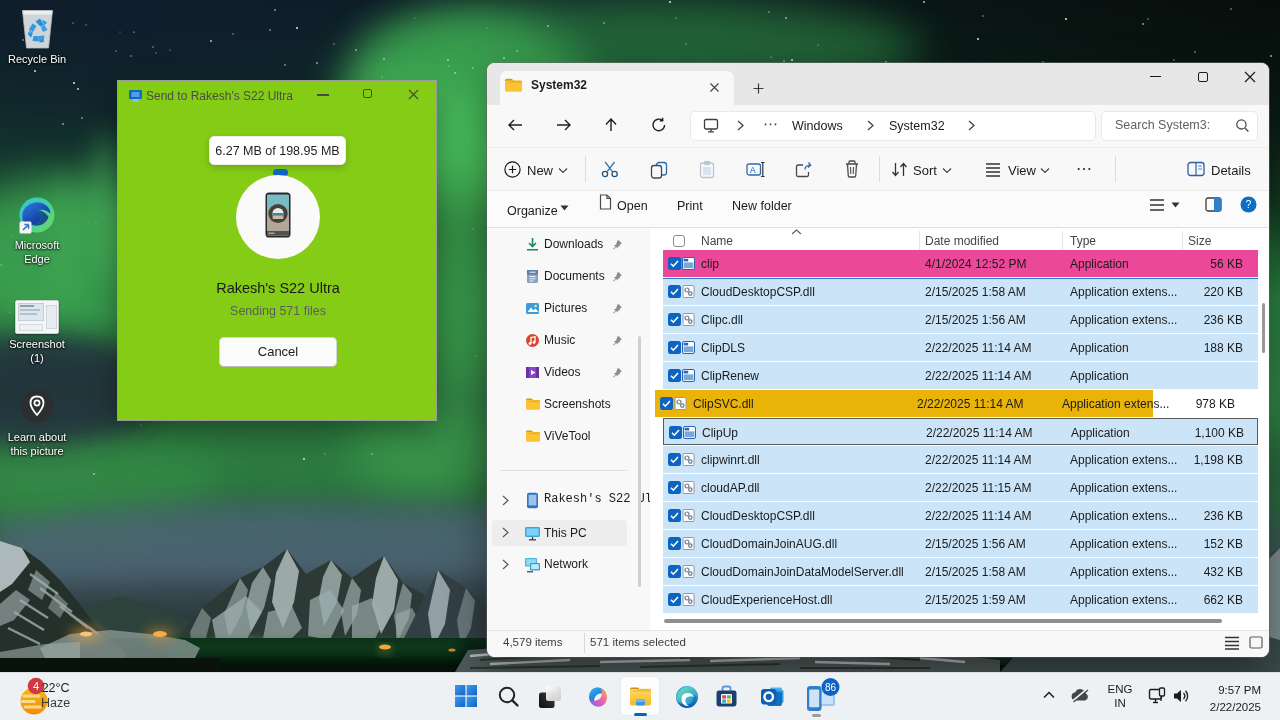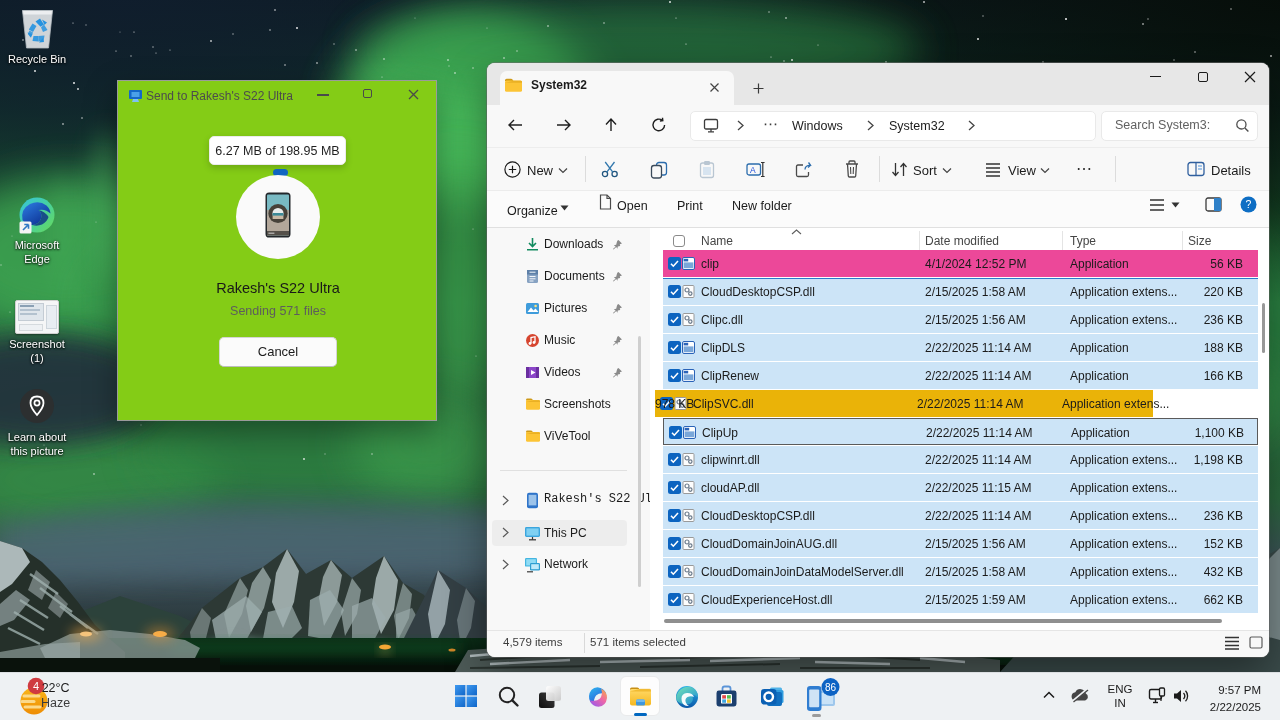--- a/index.html
+++ b/index.html
@@ -725,36 +725,35 @@
           <path d="M3,6.8 L5.3,9.2 L10,4" fill="none" stroke="#ffffff" stroke-width="1.6"></path>
         </svg>
         <svg class="abs" style="left:19px;top:7px" width="13" height="13" viewBox="0 0 13 13">
           <rect x="0.5" y="0.5" width="12" height="12" rx="1.5" fill="#ffffff" stroke="#2a63b8" stroke-width="1"></rect>
           <rect x="1.6" y="1.8" width="4.6" height="2.6" fill="#2a63b8"></rect>
           <rect x="1.6" y="5.4" width="9.8" height="5.8" fill="#7aa7d9"></rect>
         </svg>      
         <div class="abs" style="left:38px;top:6.5px;font-size:12px;color:#1b1b1b;white-space:nowrap;">ClipRenew</div>
       <div class="abs" style="left:262px;top:6.5px;font-size:12px;color:#1b1b1b;white-space:nowrap;">2/22/2025 11:14 AM</div>
       <div class="abs" style="left:407px;top:6.5px;font-size:12px;color:#1b1b1b;white-space:nowrap;">Application</div>
-      <div class="abs" style="left:0;top:6.5px;width:580px;text-align:right;font-size:12px;color:#1b1b1b;">166 KB</div>
     </div>
     <div class="abs" style="left:168px;top:327px;width:498px;height:27px;background:#eab308;">
 <svg class="abs" style="left:5px;top:7px" width="13" height="13" viewBox="0 0 13 13">
           <rect width="13" height="13" rx="2.5" fill="#0c64c0"></rect>
           <path d="M3,6.8 L5.3,9.2 L10,4" fill="none" stroke="#ffffff" stroke-width="1.6"></path>
         </svg>
         <svg class="abs" style="left:19px;top:7px" width="13" height="13" viewBox="0 0 13 13">
           <rect x="1" y="0.5" width="11" height="12" rx="1" fill="#fdfdfd" stroke="#9a9a9a" stroke-width="1"></rect>
           <circle cx="5" cy="5" r="2" fill="none" stroke="#6b7b8c" stroke-width="1.2"></circle>
           <circle cx="8.3" cy="8.6" r="1.7" fill="none" stroke="#6b7b8c" stroke-width="1.2"></circle>
         </svg>      
         <div class="abs" style="left:38px;top:6.5px;font-size:12px;color:#1b1b1b;white-space:nowrap;">ClipSVC.dll</div>
       <div class="abs" style="left:262px;top:6.5px;font-size:12px;color:#1b1b1b;white-space:nowrap;">2/22/2025 11:14 AM</div>
       <div class="abs" style="left:407px;top:6.5px;font-size:12px;color:#1b1b1b;white-space:nowrap;">Application extens...</div>
-      <div class="abs" style="left:0;top:6.5px;width:580px;text-align:left;font-size:12px;color:#1b1b1b;">978 KB</div>
+      <div class="abs" style="left:0;top:6.5px;width:580px;text-align:right;font-size:12px;color:#1b1b1b;">978 KB</div>
     </div>
     <div class="abs" style="left:176px;top:355px;width:595px;height:27px;background:#cce4f7;border:1px solid #5a5a5a;">
 <svg class="abs" style="left:5px;top:7px" width="13" height="13" viewBox="0 0 13 13">
           <rect width="13" height="13" rx="2.5" fill="#0c64c0"></rect>
           <path d="M3,6.8 L5.3,9.2 L10,4" fill="none" stroke="#ffffff" stroke-width="1.6"></path>
         </svg>
         <svg class="abs" style="left:19px;top:7px" width="13" height="13" viewBox="0 0 13 13">
           <rect x="0.5" y="0.5" width="12" height="12" rx="1.5" fill="#ffffff" stroke="#2a63b8" stroke-width="1"></rect>
           <rect x="1.6" y="1.8" width="4.6" height="2.6" fill="#2a63b8"></rect>
           <rect x="1.6" y="5.4" width="9.8" height="5.8" fill="#7aa7d9"></rect>

